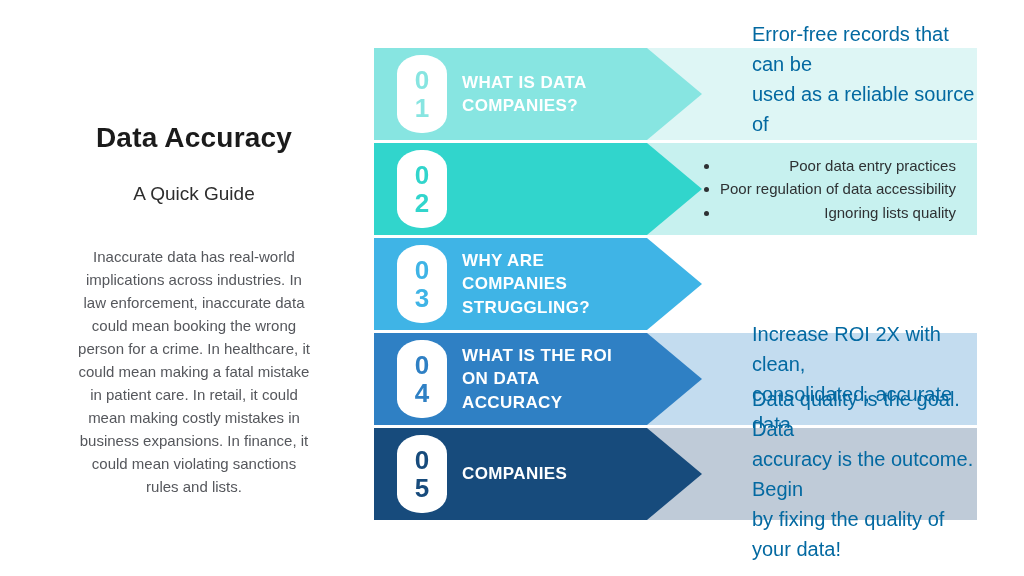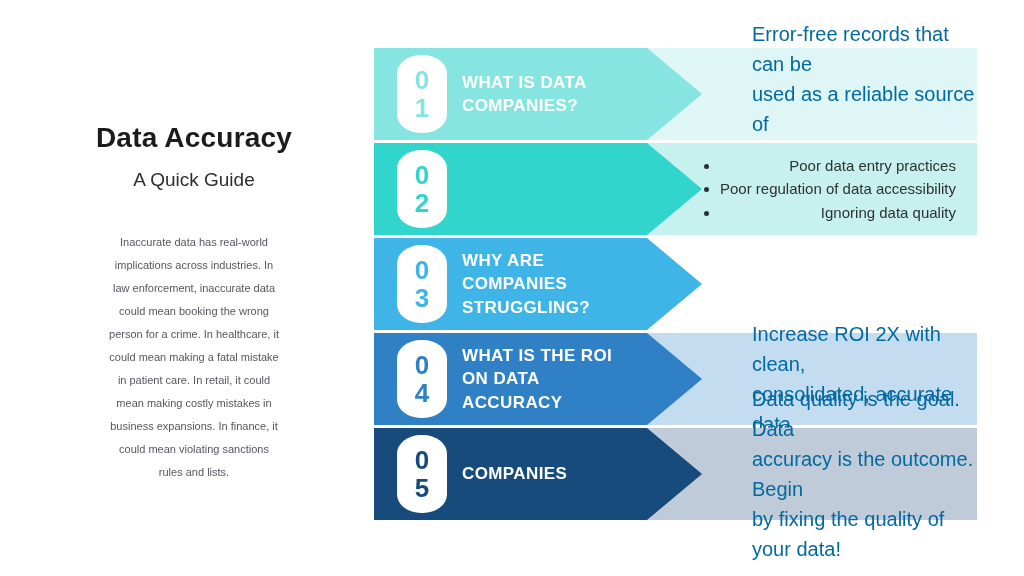--- a/index.html
+++ b/index.html
@@ -21,25 +21,25 @@
   .intro-title{
     font-size:28px;
     font-weight:700;
     color:#1b1b1b;
     letter-spacing:.2px;
     margin:0;
   }
   .intro-subtitle{
     font-size:19px;
     color:#2e2e2e;
-    margin-top:15px;
+    margin-top:29px;
   }
   .intro-paragraph{
     margin-top:40px;
-    font-size:11px;
+    font-size:15px;
     line-height:23px;
     color:#55575c;
     white-space:pre-line;
   }
 
   
   .rows{
     position:absolute;
     left:374px; top:48px;
     width:603px;
@@ -151,21 +151,21 @@
       <div class="banner-title">WHAT IS DATA
 COMPANIES?</div>
     </div>
   </div>
 
   <div class="row s2">
     <div class="panel">
       <ul class="desc-list">
         <li>Poor data entry practices</li>
         <li>Poor regulation of data accessibility</li>
-        <li>Ignoring data quality</li>
+        <li>Ignoring lists quality</li>
       </ul>
     </div>
     <div class="banner">
       <div class="badge">
         <span>0</span>
         <span>2</span>
       </div>
     </div>
   </div>
 

